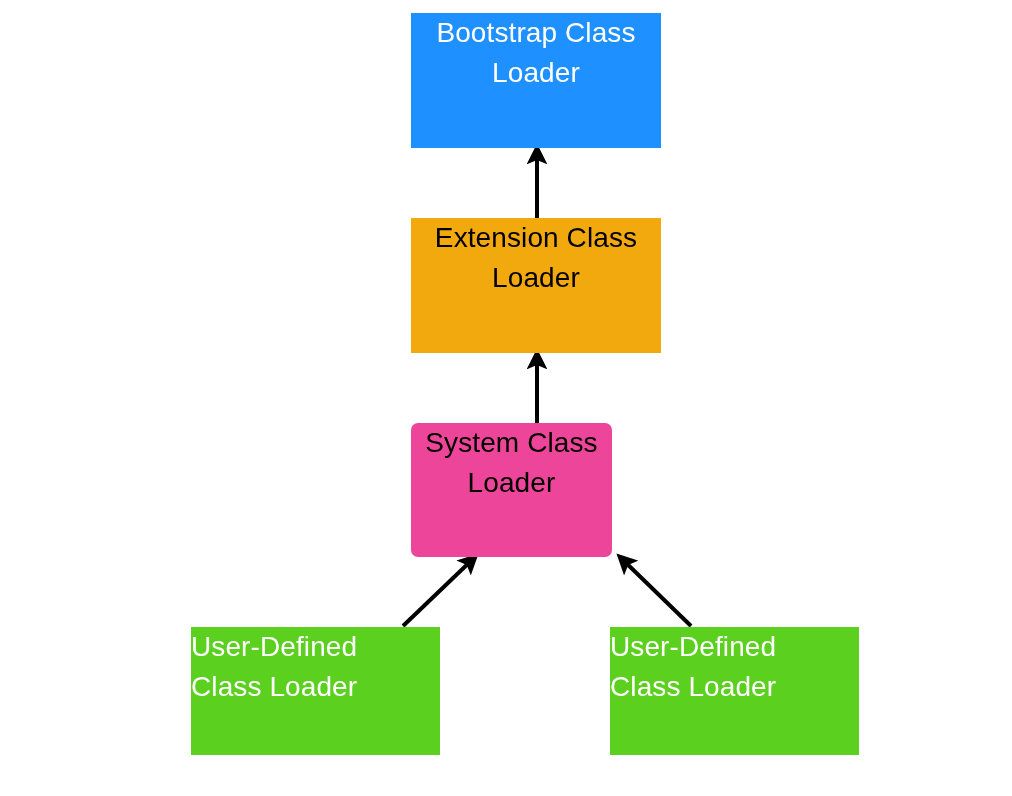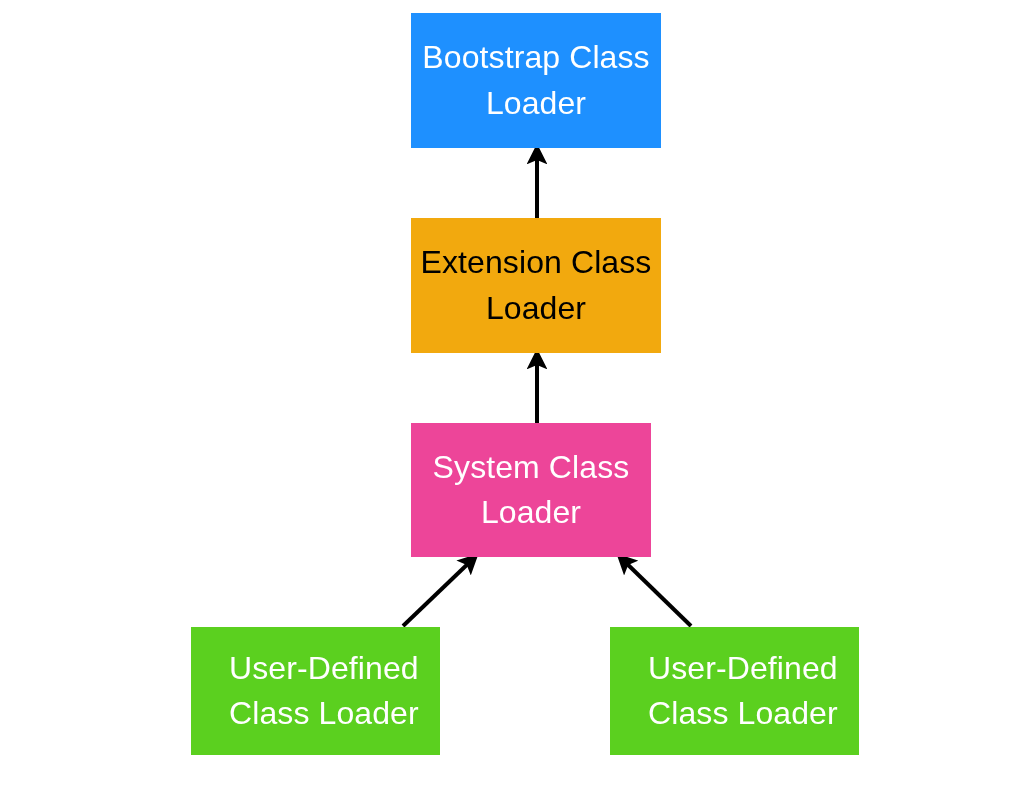--- a/index.html
+++ b/index.html
@@ -16,34 +16,32 @@
     height: 796px;
     background: #ffffff;
     overflow: hidden;
   }
   .node {
     position: absolute;
     box-sizing: border-box;
     display: flex;
     flex-direction: column;
     align-items: center;
-    justify-content: center;
     color: #ffffff;
-    font-size: 32px;
+    font-size: 28px;
     line-height: 1.42;
     letter-spacing: 0.1px;
     font-weight: 400;
     text-align: center;
     white-space: pre-line;
     user-select: none;
   }
   .node.left-align {
     align-items: flex-start;
     text-align: left;
-    padding-left: 38px;
   }
   .node-label {
     display: block;
     width: 100%;
   }
   #arrows {
     position: absolute;
     left: 0;
     top: 0;
     width: 1012px;
@@ -73,21 +71,21 @@
   <div class="node" style="left: 411px; top: 13px; width: 250px; height: 135px; background: rgb(30, 144, 255); color: rgb(255, 255, 255);">
     <span class="node-label">Bootstrap Class
 Loader</span>
   </div>
 
   <div class="node" style="left: 411px; top: 218px; width: 250px; height: 135px; background: rgb(242, 169, 14); color: #000000;">
     <span class="node-label">Extension Class
 Loader</span>
   </div>
 
-  <div class="node" style="left: 411px; top: 423px; width: 240px; height: 134px; background: rgb(237, 69, 153); color: #ffffff;">
+  <div class="node" style="left: 411px; top: 423px; width: 201px; height: 134px; background: rgb(237, 69, 153); color: #000000; border-radius: 7px;">
     <span class="node-label">System Class
 Loader</span>
   </div>
 
   <div class="node left-align" style="left: 191px; top: 627px; width: 249px; height: 128px; background: rgb(91, 208, 31); color: rgb(255, 255, 255);">
     <span class="node-label">User-Defined
 Class Loader</span>
   </div>
 
   <div class="node left-align" style="left: 610px; top: 627px; width: 249px; height: 128px; background: rgb(91, 208, 31); color: rgb(255, 255, 255);">

